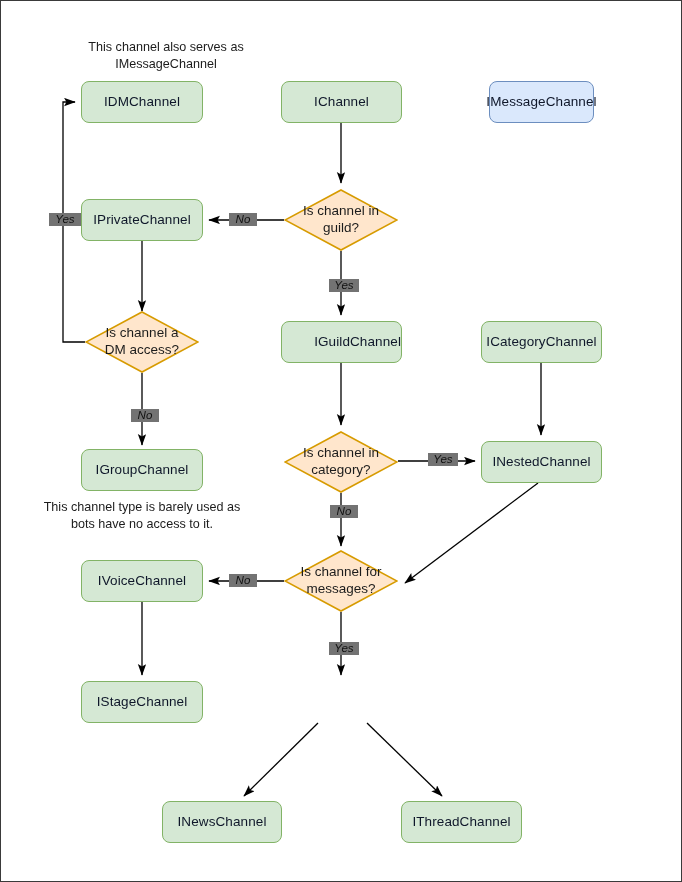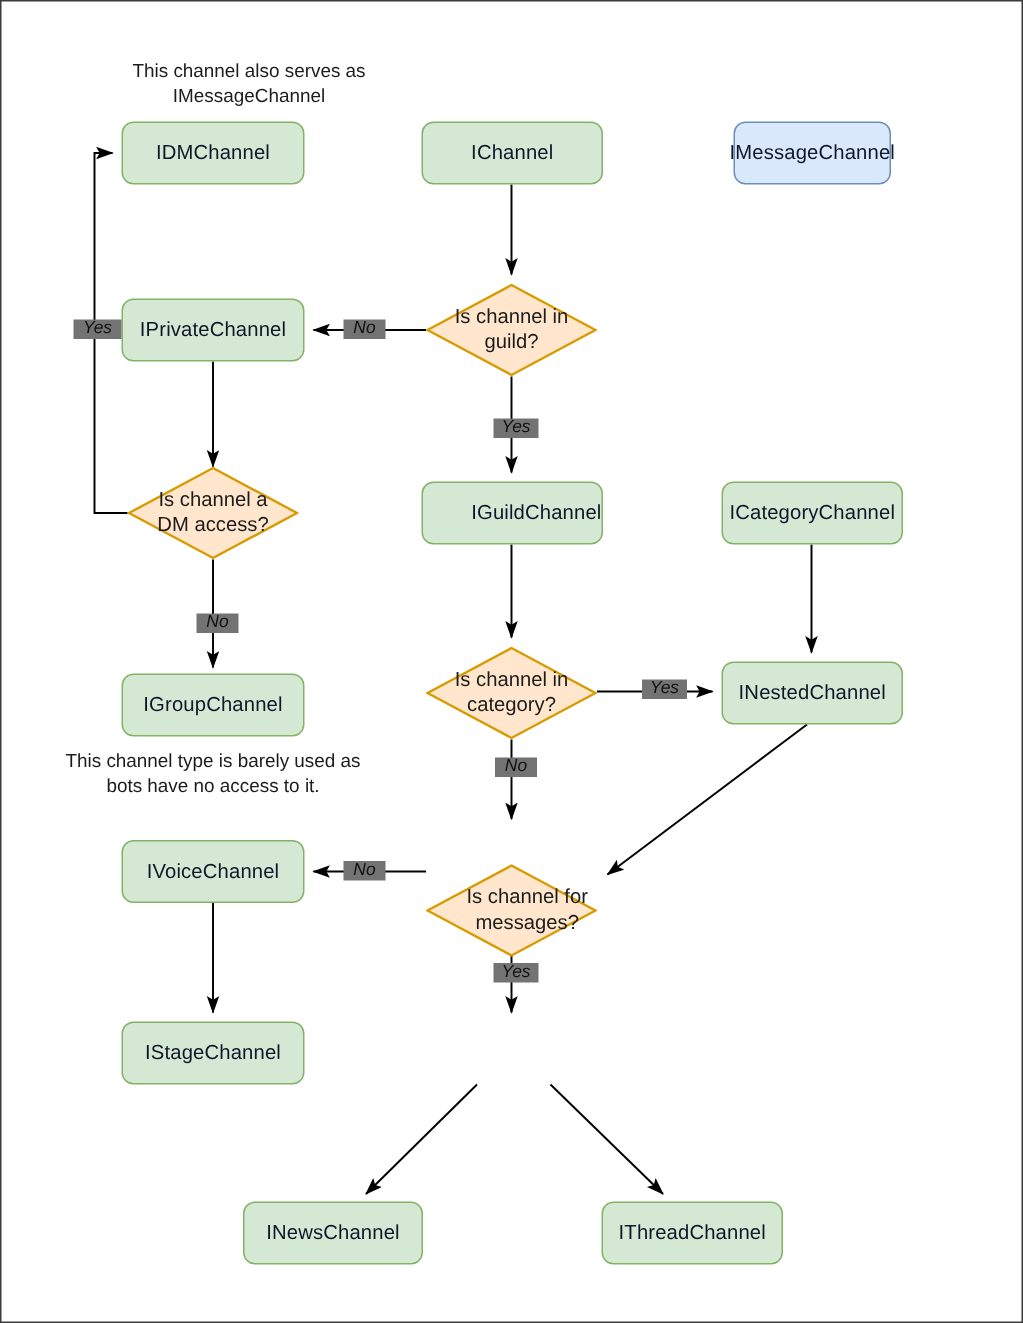--- a/index.html
+++ b/index.html
@@ -231,21 +231,21 @@
   <div class="diamond" style="left:283px; top:430px; width:114px; height:62px;">
     <svg class="dshape" viewBox="0 0 114 62" preserveAspectRatio="none">
       <polygon points="57,1 113,31 57,61 1,31" fill="#ffe6cc" stroke="#d79b00" stroke-width="1.6"></polygon>
     </svg>
     <div class="dlabel">
       <div>Is channel in</div>
       <div>category?</div>
     </div>
   </div>
 
-  <div class="diamond" style="left:283px; top:575px; width:114px; height:62px;justify-content:flex-end;">
+  <div class="diamond" style="left:283px; top:549px; width:114px; height:62px;">
     <svg class="dshape" viewBox="0 0 114 62" preserveAspectRatio="none">
       <polygon points="57,1 113,31 57,61 1,31" fill="#ffe6cc" stroke="#d79b00" stroke-width="1.6"></polygon>
     </svg>
     <div class="dlabel">
       <div>Is channel for</div>
       <div>messages?</div>
     </div>
   </div>
 
   <div class="edge-label" style="left:228px; top:212px; width:24px;">No</div>

